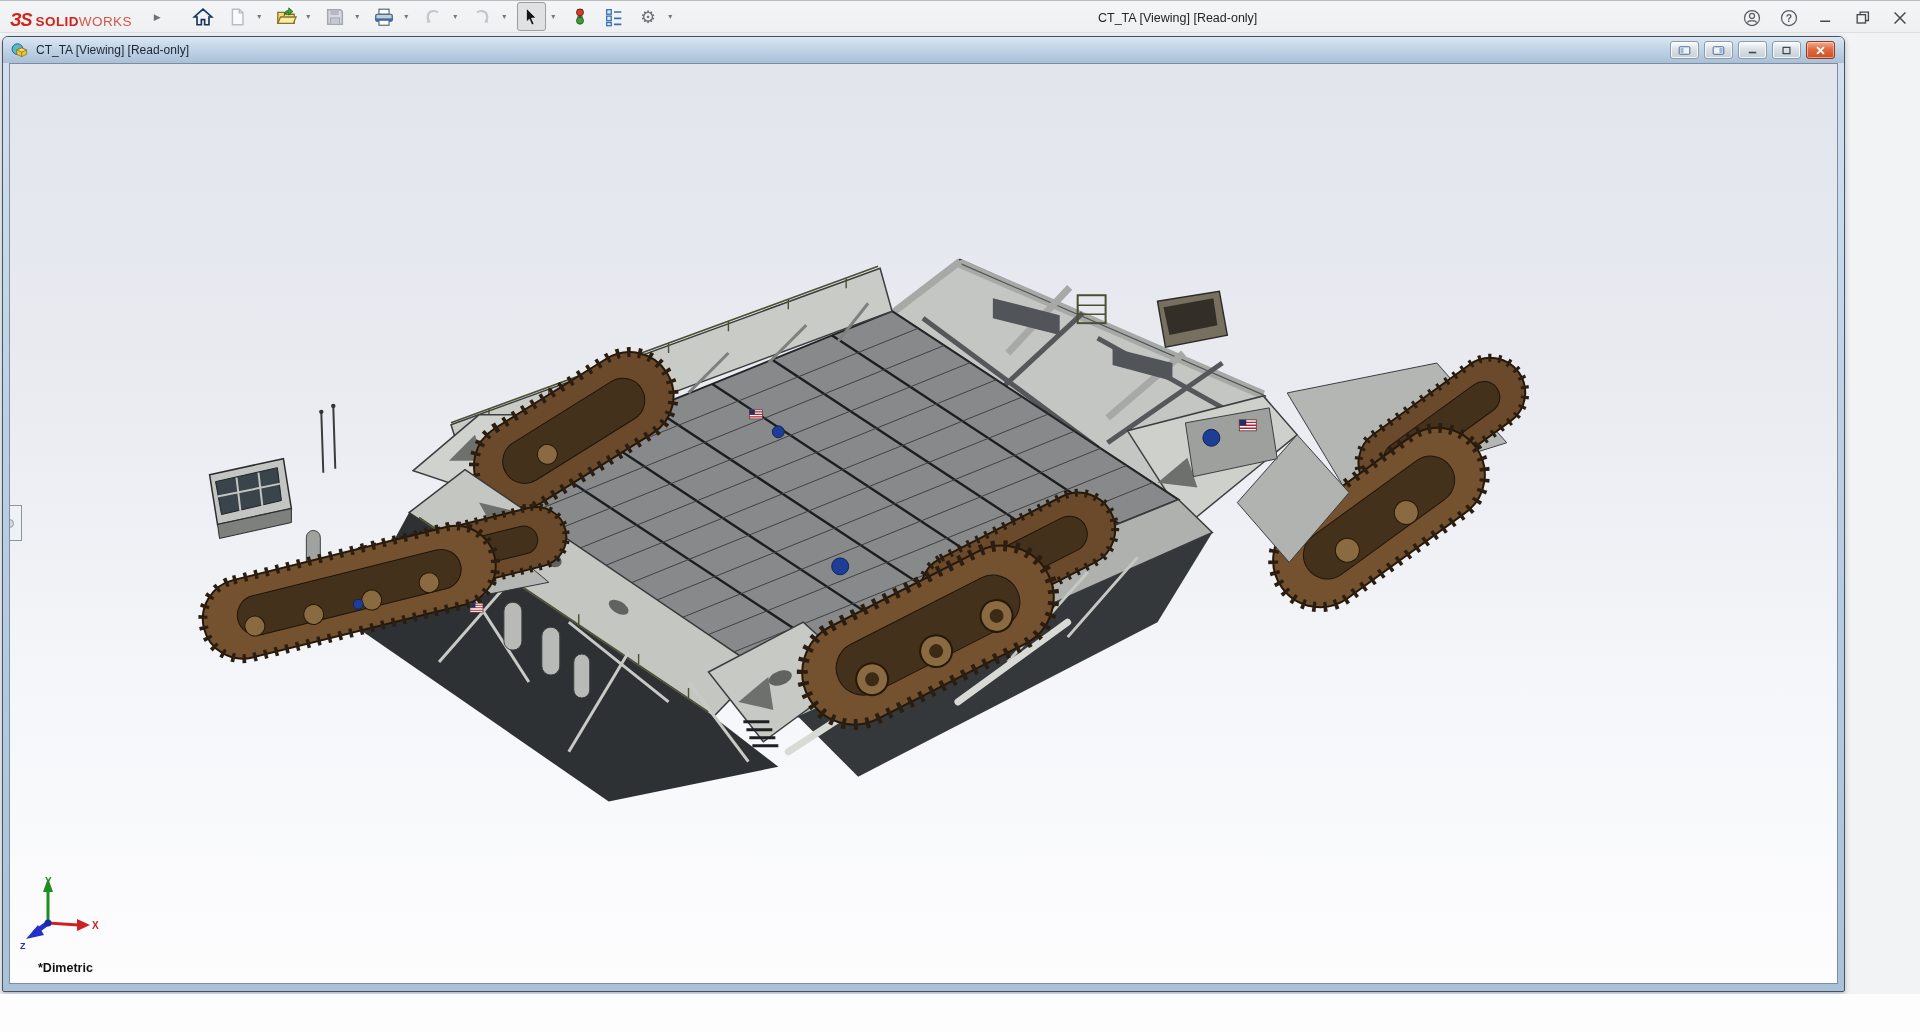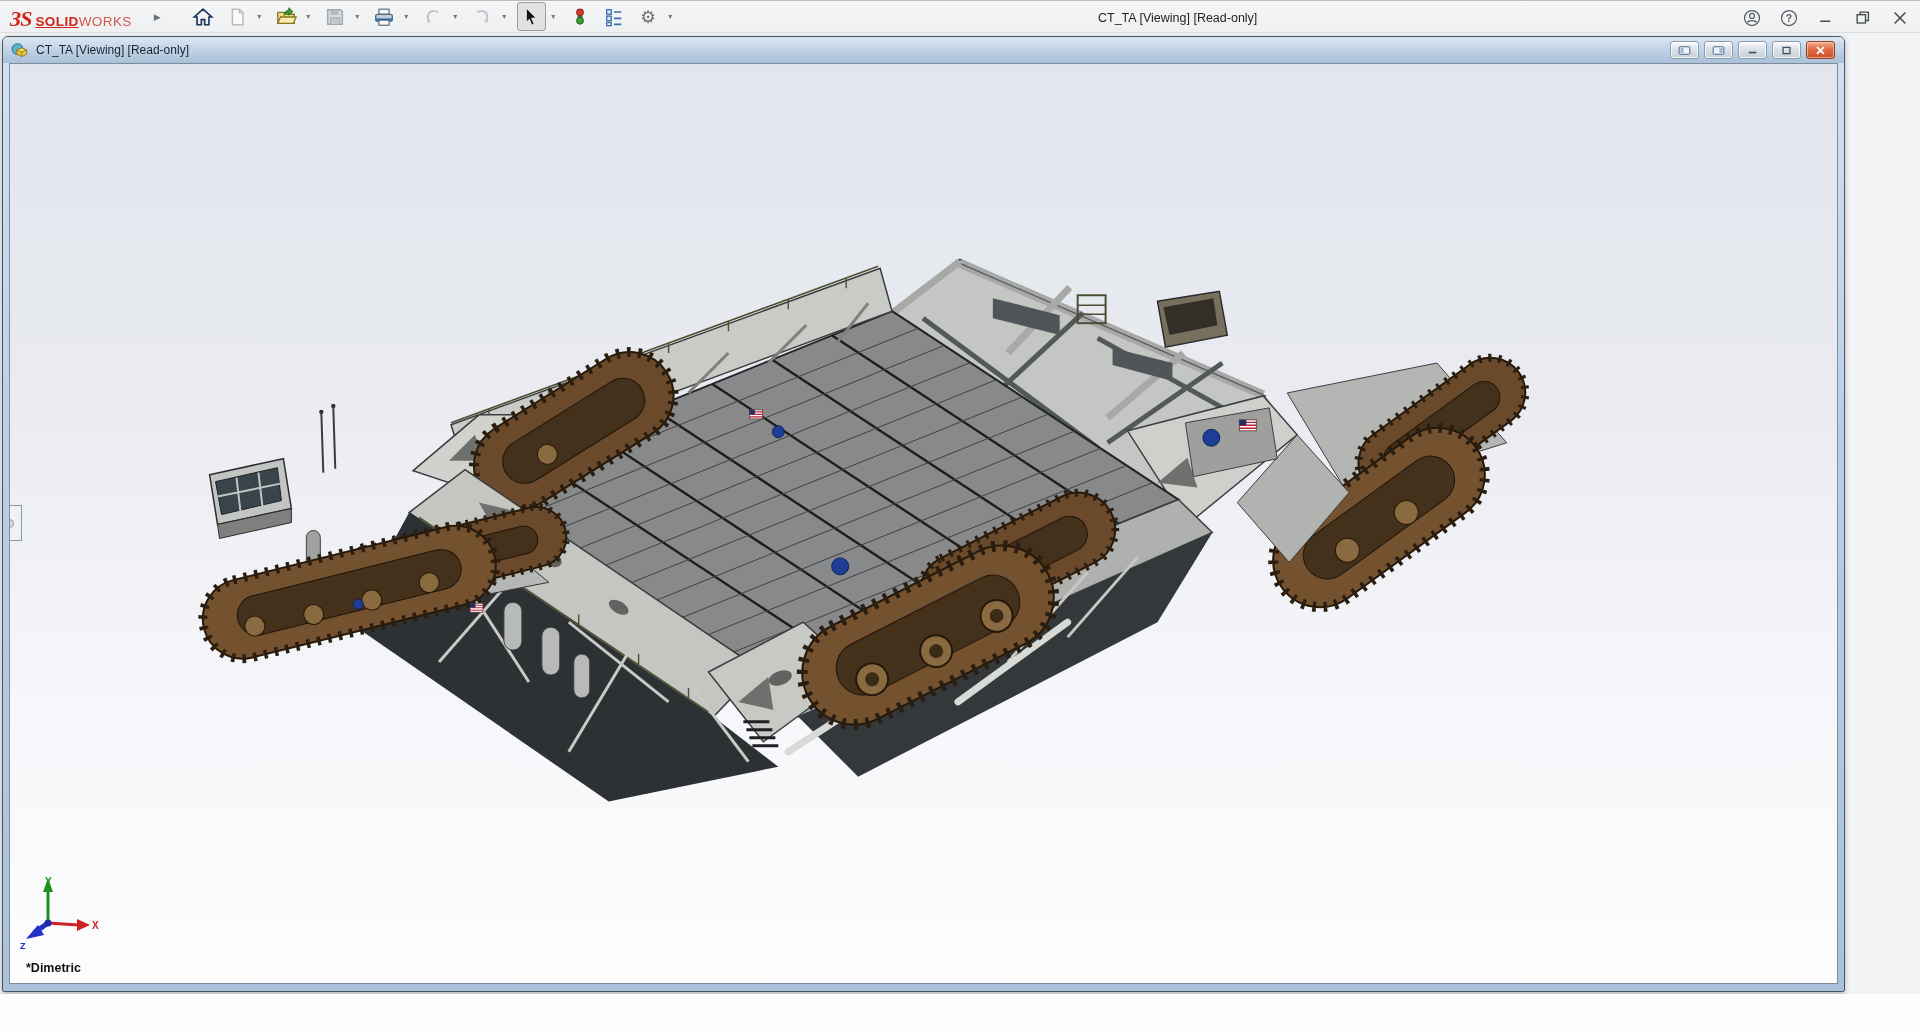--- a/index.html
+++ b/index.html
@@ -10,22 +10,22 @@
     -webkit-font-smoothing:antialiased;
   }
   
   .app-titlebar{
     position:absolute;left:0;top:0;width:1920px;height:33px;
     background:linear-gradient(#f4f5f6,#eef0f1);
     border-top:1px solid #b9bdc0;border-bottom:1px solid #dcdee0;
     box-sizing:border-box;display:flex;align-items:center;
   }
   .brand{display:flex;align-items:baseline;margin-left:10px;white-space:nowrap;cursor:default;}
-  .brand .logo3s{font-family:Liberation Serif, serif;font-style:italic;font-weight:bold;font-size:22px;color:#d1251b;letter-spacing:-1px;margin-right:4px;}
-  .brand .solid{font-weight:bold;font-size:13.5px;color:#d1251b;letter-spacing:.4px;text-decoration:underline;}
+  .brand .logo3s{font-family:Liberation Sans, sans-serif;font-style:italic;font-weight:bold;font-size:18px;color:#d1251b;letter-spacing:-1px;margin-right:4px;}
+  .brand .solid{font-weight:bold;font-size:13.5px;color:#d1251b;letter-spacing:.4px;}
   .brand .works{font-weight:normal;font-size:13.5px;color:#d3564e;letter-spacing:.4px;margin-top:12px;}
   .nav-arrow{margin-left:22px;font-family:"DejaVu Sans",sans-serif;font-size:9px;color:#6d7276;}
   .main-toolbar{display:flex;align-items:center;margin-left:28px;gap:5px;}
   .tb-btn{width:27px;height:27px;border:1px solid transparent;border-radius:3px;
     display:flex;align-items:center;justify-content:center;}
   .tb-btn.selected{background:#dfe1e3;border:1px solid #9b9ea1;}
   .tb-btn.disabled{opacity:.9;}
   .tb-dd{width:11px;height:27px;display:flex;align-items:center;justify-content:center;
     font-family:"DejaVu Sans",sans-serif;font-size:8px;color:#75797d;margin-left:-3px;margin-right:2px;}
   .app-title{
@@ -63,21 +63,21 @@
   .model-svg{position:absolute;left:0;top:0;width:100%;height:100%;}
   .collapsed-pane-tab{
     position:absolute;left:0px;top:441px;width:12px;height:36px;box-sizing:border-box;
     background:#eef1f5;border:1px solid #90959a;border-left:none;
   }
   .collapsed-pane-tab .knob{
     position:absolute;left:-5px;top:13px;width:9px;height:9px;border-radius:50%;
     background:#d8d9da;border:1px solid #999b9d;box-sizing:border-box;
   }
   .triad{position:absolute;left:8px;bottom:34px;}
-  .view-label{position:absolute;left:16px;bottom:8px;font-size:12.5px;font-weight:bold;color:#101213;}
+  .view-label{position:absolute;left:28px;bottom:8px;font-size:12.5px;font-weight:bold;color:#101213;}
   
   .bottom-strip{position:absolute;left:0;top:994px;width:1920px;height:38px;background:#fdfdfe;}
   svg{display:block;}
 </style>
 </head>
 <body>
 
 <svg width="0" height="0" style="position:absolute" aria-hidden="true">
   <defs>
     <symbol id="sym-home" viewBox="0 0 24 24">

